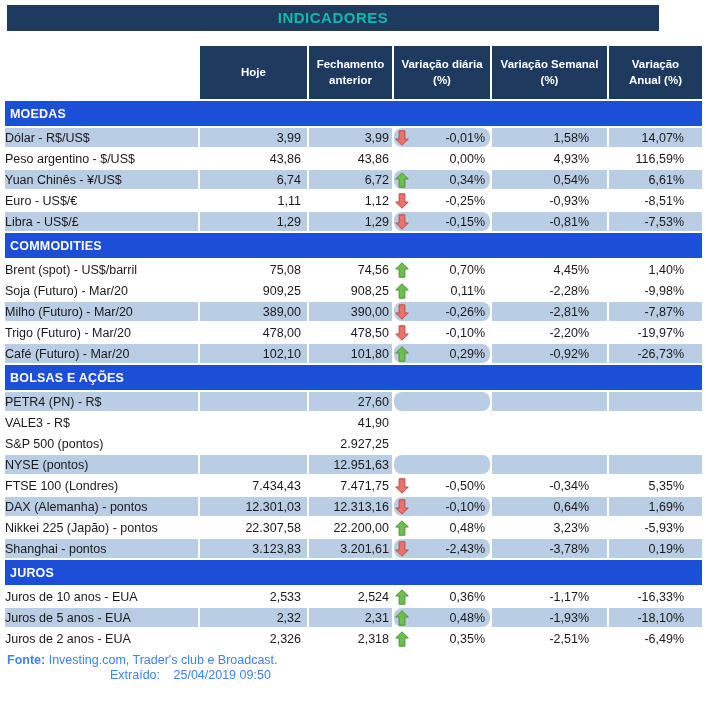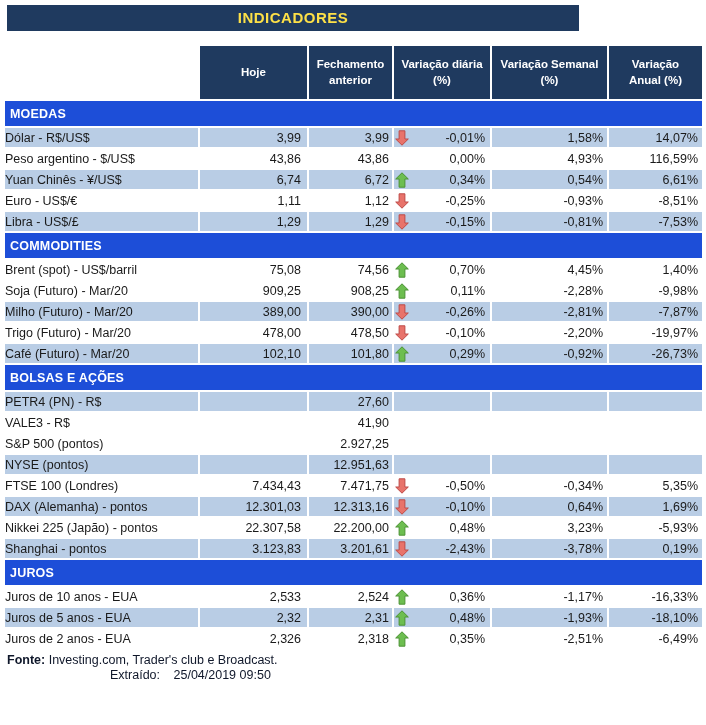--- a/index.html
+++ b/index.html
@@ -1,21 +1,21 @@
 <!DOCTYPE html>
 <html><head>
 <meta charset="utf-8">
 <style>
   html,body{margin:0;padding:0;background:#fff;}
   body{font-family:"Liberation Sans","DejaVu Sans",sans-serif;-webkit-font-smoothing:antialiased;}
   #report{position:relative;width:706px;height:725px;background:#fff;overflow:hidden;}
 
   .title-bar{
-    margin:5px 0 0 7px;width:572px;height:26px;background:#1F3A5F;
-    color:#fde047;font-weight:bold;font-size:15px;line-height:26px;text-align:center;
+    margin:5px 0 0 7px;width:652px;height:26px;background:#1F3A5F;
+    color:#14b8a6;font-weight:bold;font-size:15px;line-height:26px;text-align:center;
     letter-spacing:.5px;
   }
 
   table.indicators{
     margin:13px 16px 0 3px;width:701px;table-layout:fixed;
     border-collapse:separate;border-spacing:2px;
   }
   col.c-label{width:193px}
   col.c-hoje{width:107px}
   col.c-fech{width:83px}
@@ -36,27 +36,27 @@
     padding-left:5px;text-align:left;vertical-align:middle;letter-spacing:.2px;
   }
 
   tr.data td{height:19px;font-size:12.5px;color:#1a1a1a;vertical-align:middle;}
   tr.data.shaded td{background:#B9CDE5;}
   tr.data.plain td{background:#FFFFFF;}
   td.lbl{text-align:left;}
   td.num{text-align:right;}
   td.hoje{padding-right:6px;}
   td.fech{padding-right:3px;}
-  td.pct{padding-right:4px;}
-  td.diaria{padding:0;}
+  td.pct{padding-right:18px;}
+  td.diaria{padding:0;border-radius:8px;}
   .diaria-wrap{display:flex;align-items:center;height:19px;}
   .diaria-wrap .arrow{flex:0 0 auto;width:14px;height:16px;margin-left:1px;display:block;}
   .diaria-wrap .val{flex:1 1 auto;text-align:right;padding-right:5px;font-size:12.5px;color:#1a1a1a;}
 
-  .footer{margin:3px 0 0 7px;font-size:12.5px;color:#0f172a;line-height:15px;}
+  .footer{margin:3px 0 0 7px;font-size:12.5px;color:#3b82f6;line-height:15px;}
   .footer .bold{font-weight:bold;}
   .footer-line2{margin-left:103px;}
   .footer-line2 .extr-val{margin-left:10px;}
 </style>
 </head>
 <body>
 
 <div id="report">
 
   <div class="title-bar">INDICADORES</div>

